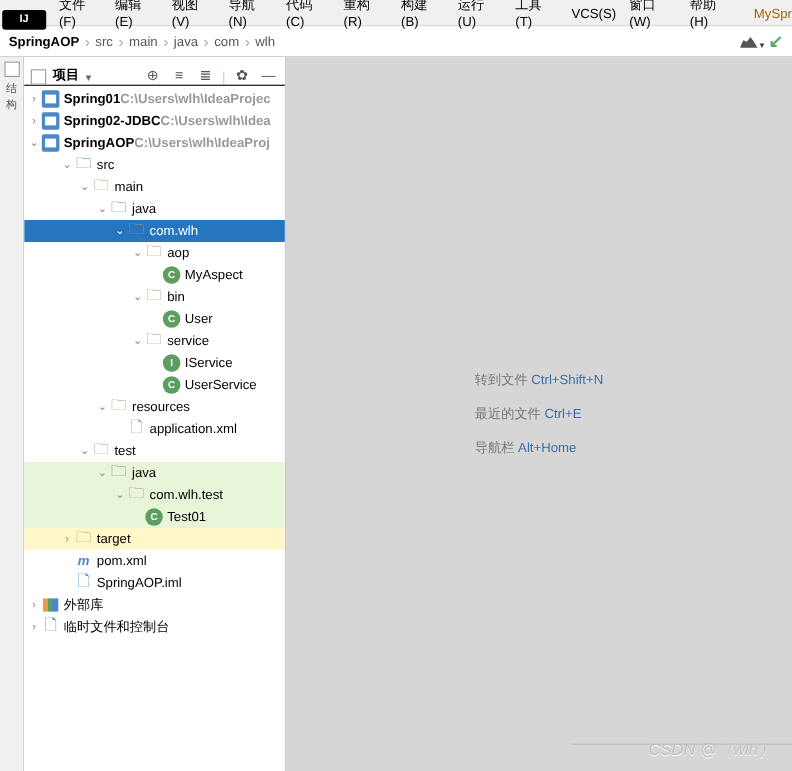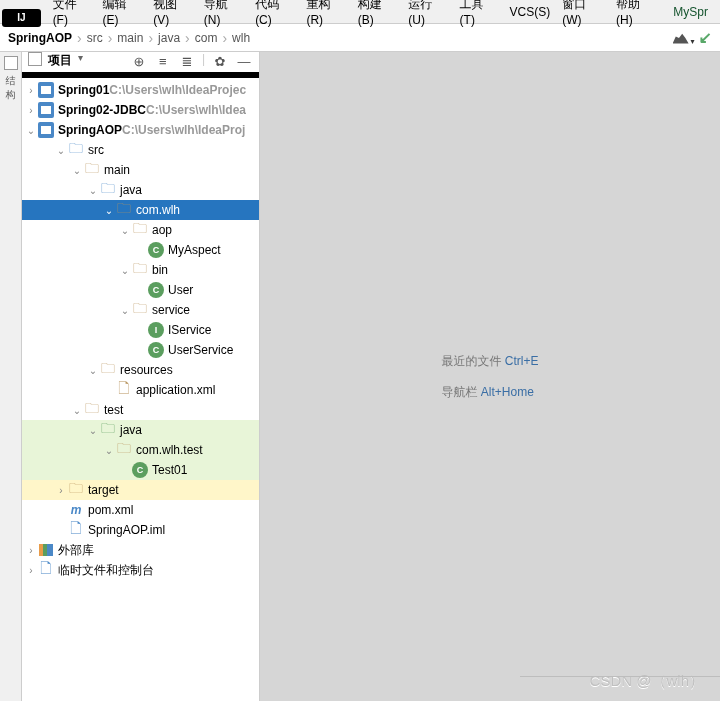--- a/index.html
+++ b/index.html
@@ -1,35 +1,35 @@
 <!DOCTYPE html>
 <html><head>
 <meta charset="utf-8">
 <style>
 * { margin:0; padding:0; box-sizing:border-box; font-family:"Microsoft YaHei",Arial,sans-serif; font-size:12px; -webkit-user-select:none; }
 body { width:720px; height:701px; background:#fff; overflow:hidden; position:relative; }
 .menubar { height:24px; background:#f0f0f0; border-bottom:1px solid #cdcdcd; display:flex; align-items:center; padding-left:2px; }
 .menubar .logo { width:40px; height:18px; background:#000; border-radius:3px; color:#fff; display:flex; align-items:center; justify-content:center; font-size:10px; font-weight:bold; margin-right:6px;margin-top:12px; }
 .menubar .mi { padding:16px 6px; height:22px; display:flex; align-items:center; cursor:pointer; color:#000; }
 .menubar .spacer { flex:1; }
-.menubar .proj { color:#14532d; padding-right:12px;margin-left:12px; }
+.menubar .proj { color:#a16207; padding-right:0;margin-left:12px; }
 .navbar { height:28px; background:#fff; border-bottom:1px solid #cdcdcd; display:flex; align-items:center; padding:0 8px; }
 .navbar .crumb { font-weight:bold; color:#000; }
 .navbar .crumb.light { font-weight:normal; color:#555; }
 .navbar .sep { margin:0 5px; color:#aaa; font-size:14px; line-height:1; }
 .navbar .tools { margin-left:auto; display:flex; align-items:center; gap:8px; }
 .avatar { width:16px; height:14px; background:#555; clip-path:polygon(0 100%,20% 50%,40% 60%,60% 30%,80% 60%,100% 100%); position:relative; }
 .avatar-wrap{ position:relative; width:18px;height:16px;}
 .avatar-wrap .down{ position:absolute;right:-4px;bottom:0;font-size:8px;color:#333;}
 .green-arrow{ color:#59a869; font-weight:bold; font-size:16px;}
 .main { display:flex; height:calc(701px - 52px); }
 .leftgutter { width:22px; background:#f0f0f0; border-right:1px solid #cdcdcd; display:flex; flex-direction:column; align-items:center; padding-top:4px; gap:4px; }
 .leftgutter .box { width:14px; height:14px; border:1px solid #999; background:#fff; }
 .sidebar { width:238px; background:#fff; border-right:1px solid #cdcdcd; display:flex; flex-direction:column; }
-.sidebar-head { height:26px; border-bottom:6px solid #000000; display:flex; align-items:flex-start; padding:0 6px; gap:6px; background:#fff; }
+.sidebar-head { height:26px; border-bottom:1px solid #000000; display:flex; align-items:flex-end; padding:0 6px; gap:6px; background:#fff; }
 .sidebar-head .title { font-weight:bold; color:#000; }
 .sidebar-head .chev{ color:#666; font-size:10px; }
 .sidebar-head .spacer{flex:1;}
 .sidebar-head .tbtn{ width:18px;height:18px; display:flex;align-items:center;justify-content:center;color:#555;font-size:13px;cursor:pointer;}
 .tree { flex:1; overflow:auto; padding-top:2px; font-size:13px; color:#000; }
 .node { height:20px; display:flex; align-items:center; white-space:nowrap; cursor:pointer; }
 .node.selected { background:#2675bf; color:#fff; }
 .node.hl-green { background:#e8f5d8; }
 .node.hl-yellow { background:#fff6c9; }
 .arrow { width:10px; text-align:center; color:#888; font-size:10px; margin-right:2px; }
@@ -44,21 +44,21 @@
 .ic-i { background:#5b9e5f; color:#fff; border-radius:50%; font-weight:bold; font-size:9px;}
 .ic-xml { color:#b8955f; font-size:14px; position:relative;}
 .ic-m { color:#4a88c7; font-weight:bold; font-size:12px; font-style:italic;}
 .ic-lib { background:linear-gradient(90deg,#e89c4a 30%,#5b9e5f 30% 60%,#4a88c7 60%);width:14px;height:12px;}
 .ic-scr { color:#4a88c7; font-size:14px;}
 .dim { color:#999; margin-left:0;font-weight:bold; }
 .bold { font-weight:bold; }
 .editor { flex:1; background:#d6d6d6; position:relative; }
 .welcome { position:absolute; left:50%; top:50%; transform:translate(-50%,-50%); color:#777; line-height:2.6; font-size:13px; white-space:nowrap;}
 .welcome .kb { color:#3a6ea5; }
-.watermark { position:absolute; right:16px; bottom:10px; color:#c0c0c0; font-size:15px; text-shadow:0 1px 0 #fff;}
+.watermark { position:absolute; right:16px; bottom:10px; color:#c0c0c0; font-size:15px; font-style:italic; text-shadow:0 1px 0 #fff;}
 .divider{ position:absolute; left:260px; right:0; bottom:24px; height:1px; background:#bdbdbd;}
 </style>
 </head>
 <body>
 
 <div class="menubar">
   <div class="logo">IJ</div>
   <div class="mi">文件(F)</div>
   <div class="mi">编辑(E)</div>
   <div class="mi">视图(V)</div>
@@ -237,19 +237,20 @@
       <div class="node" style="padding-left:4px">
           <span class="arrow">›</span>
           <span class="ic ic-scr">🗋</span>
           <span>临时文件和控制台</span>
         </div>
     </div>
   </div>
 
   <div class="editor">
     <div class="welcome">
+      <div><span>转到文件</span> <span class="kb">Ctrl+Shift+N</span></div>
       <div><span>最近的文件</span> <span class="kb">Ctrl+E</span></div>
       <div><span>导航栏</span> <span class="kb">Alt+Home</span></div>
     </div>
     <div class="watermark">CSDN @（wlh）</div>
     <div class="divider"></div>
   </div>
 </div>
 
 </body></html>

